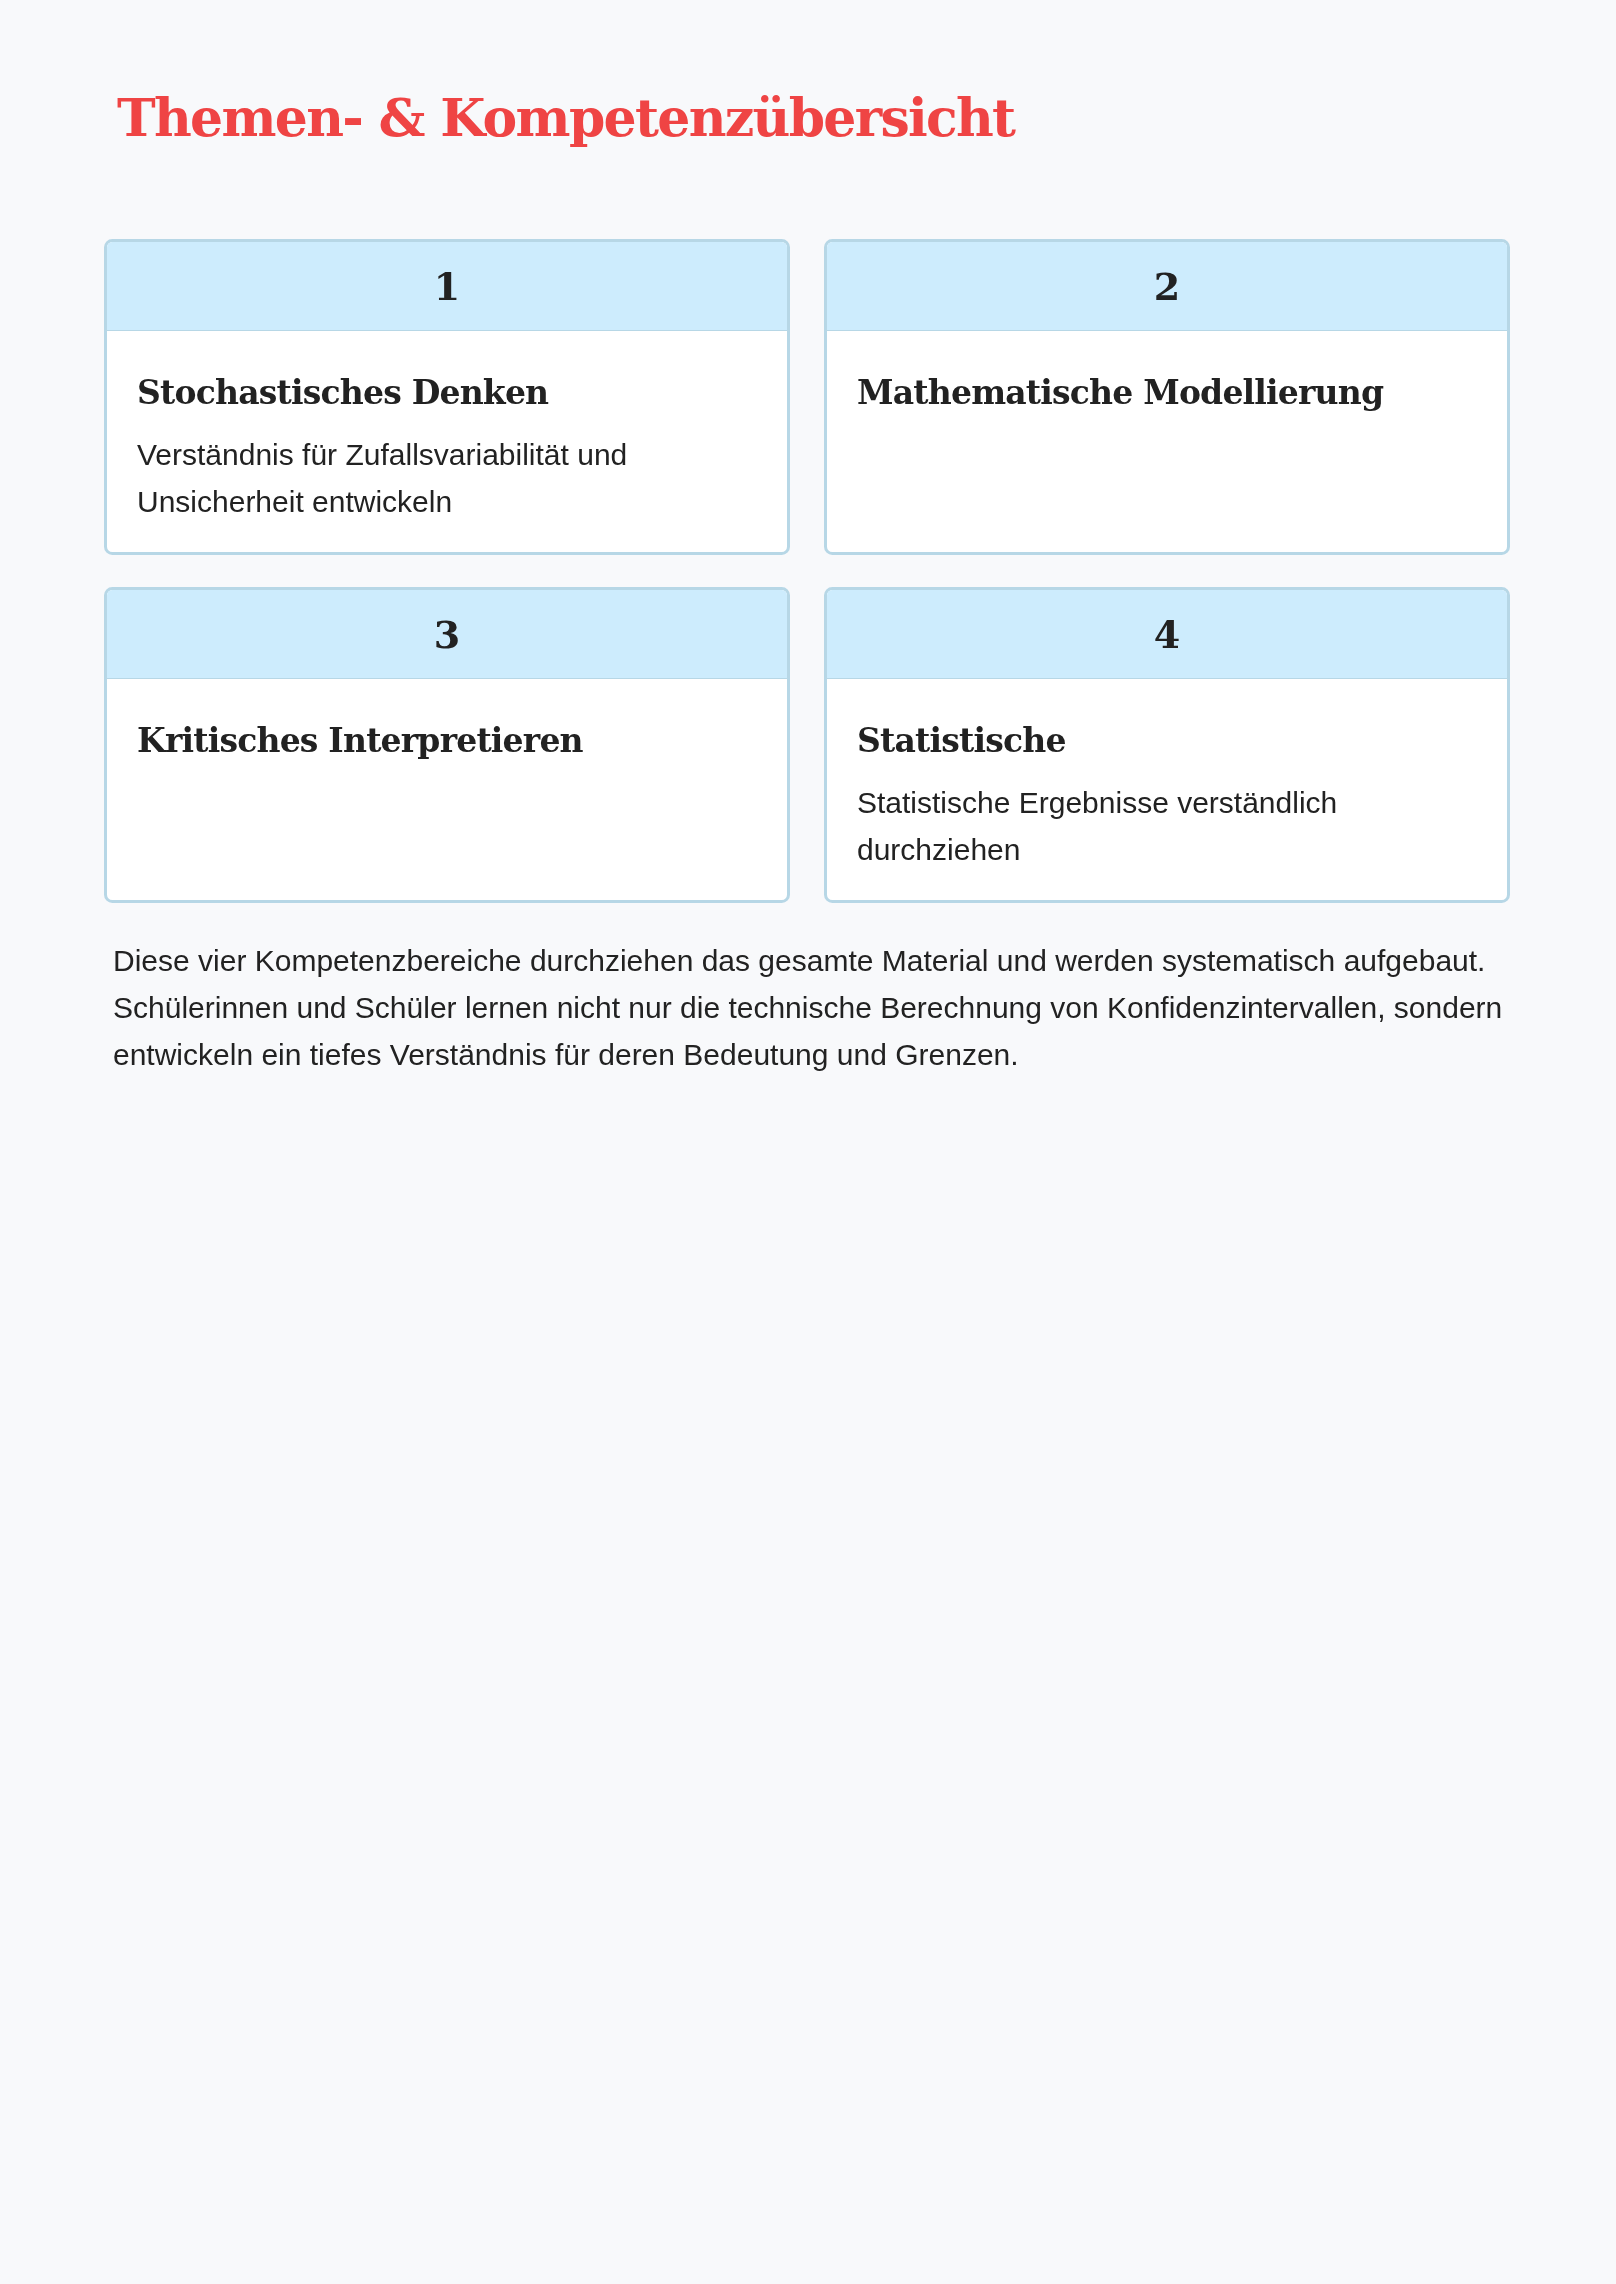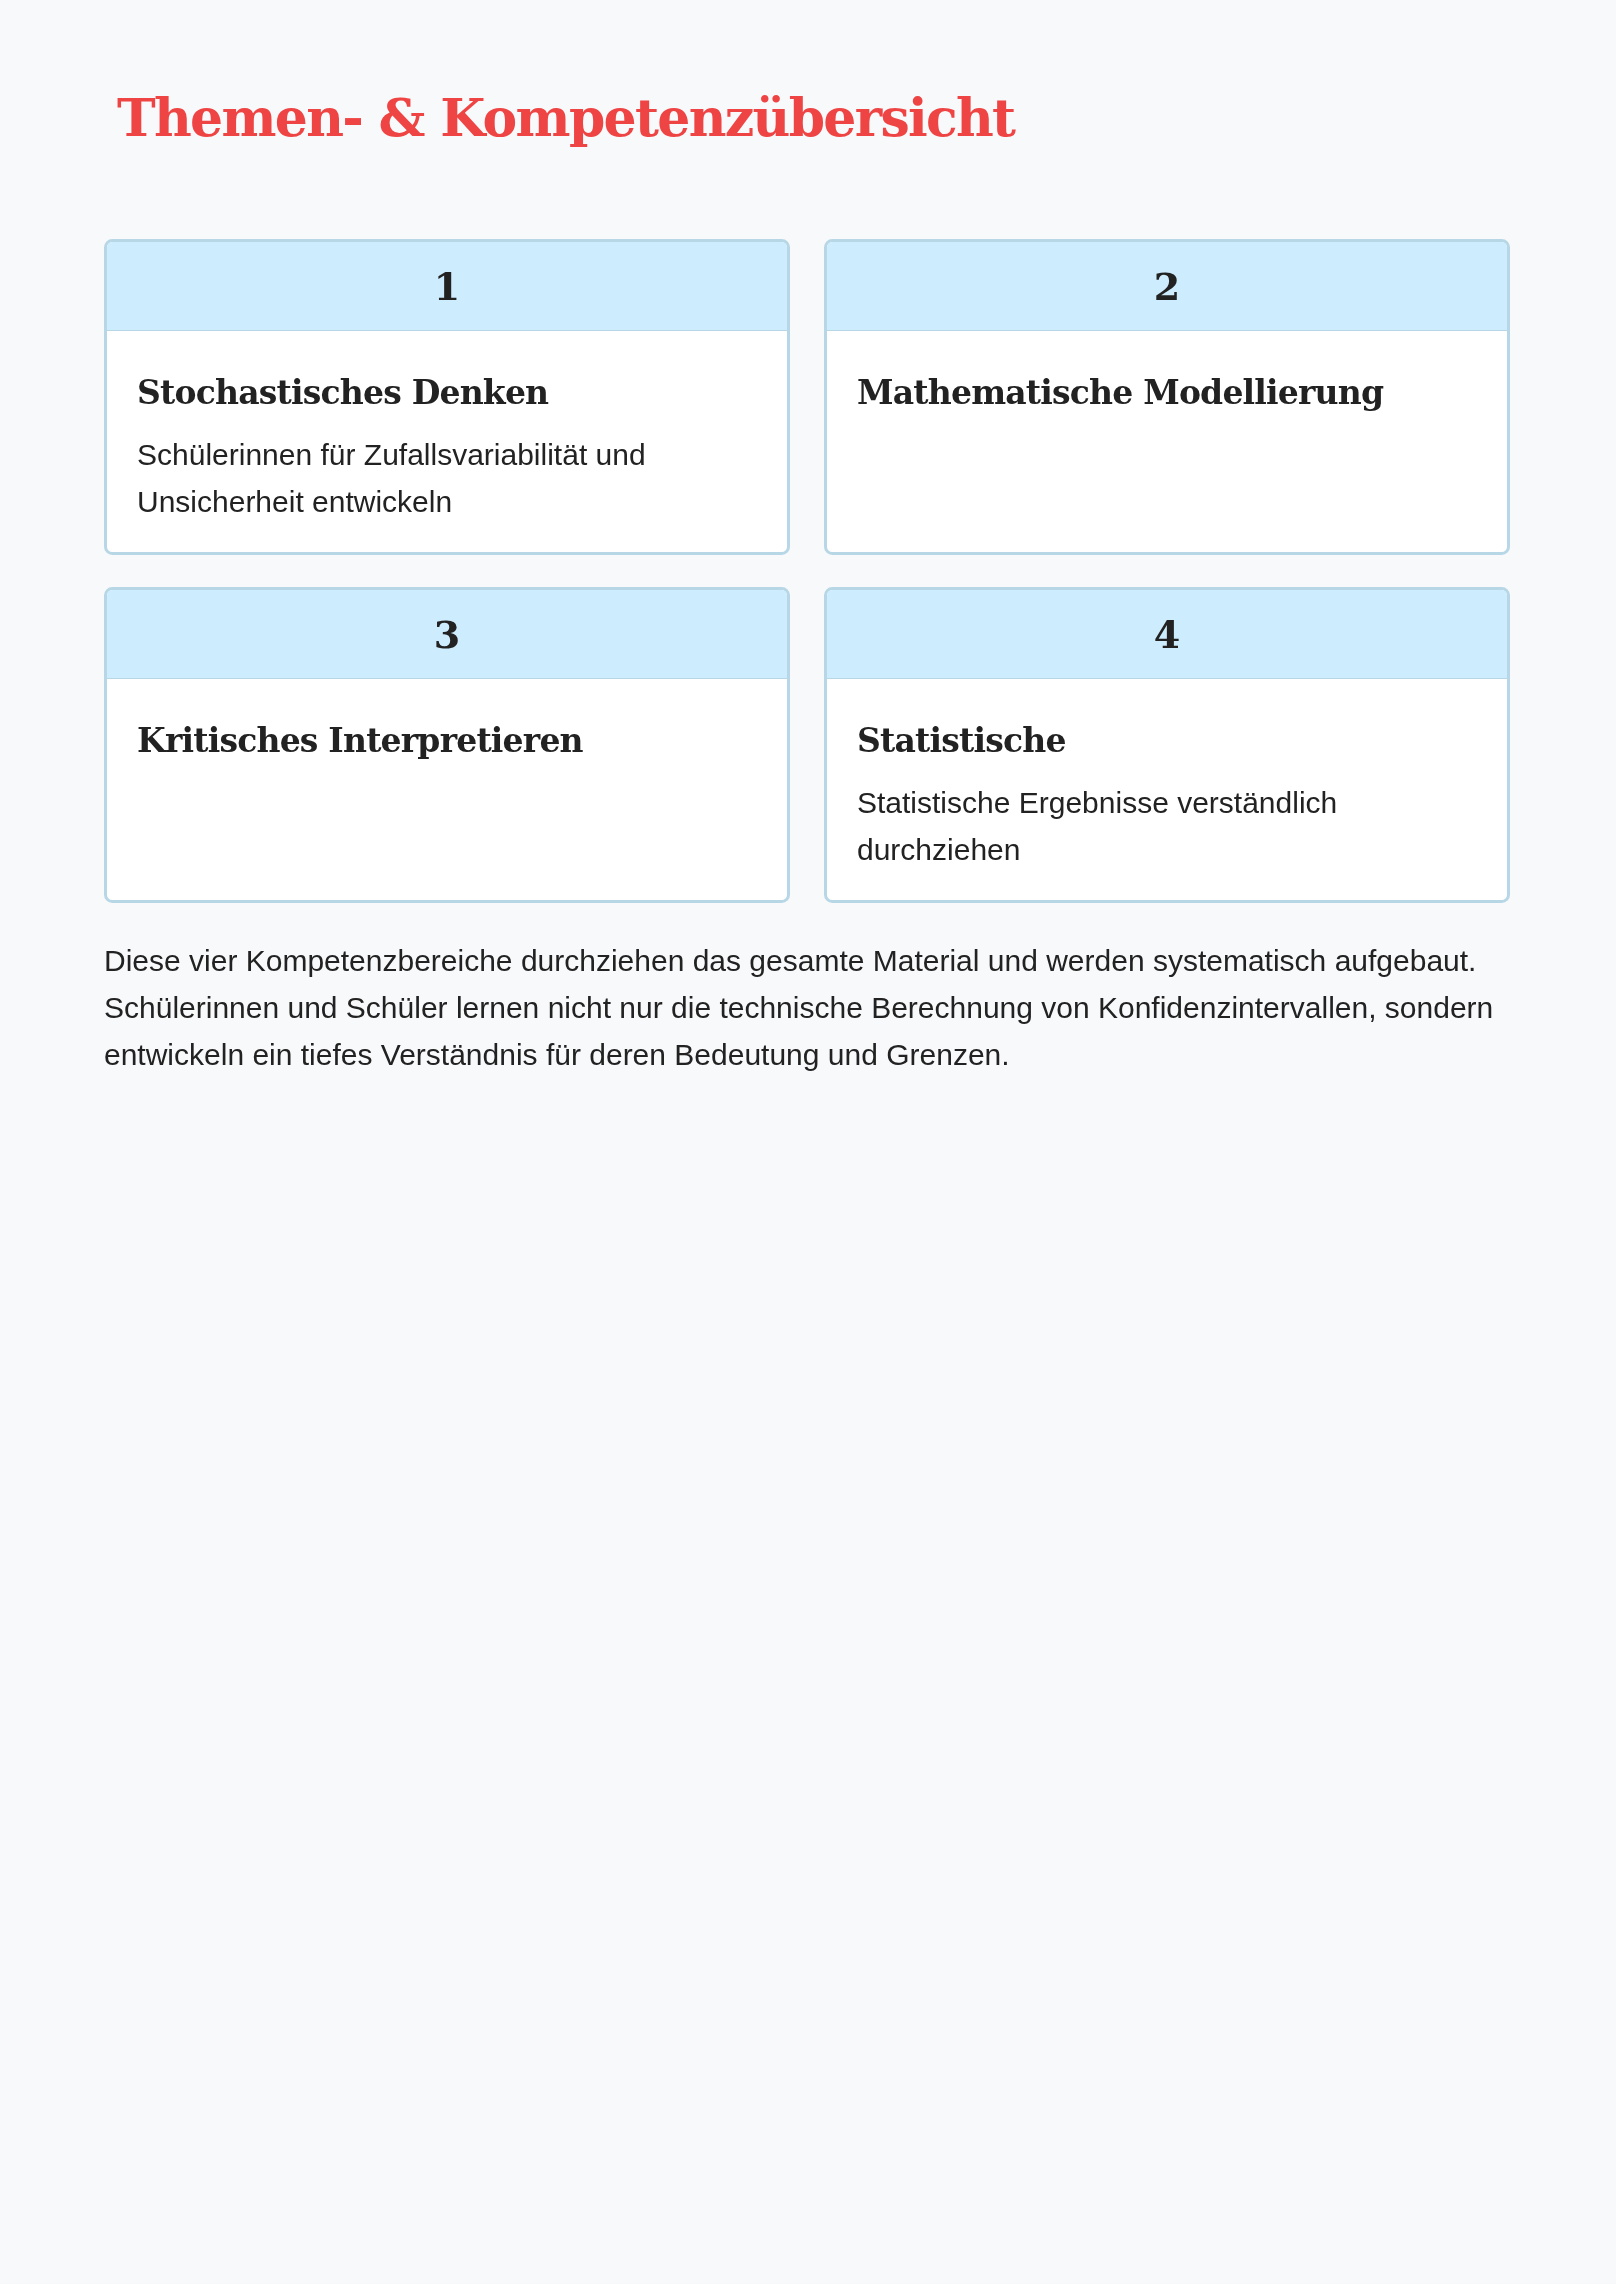--- a/index.html
+++ b/index.html
@@ -58,41 +58,41 @@
     line-height: 1.25;
   }
   .card-desc {
     margin: 0;
     font-family: "Liberation Sans", sans-serif;
     font-size: 30px;
     line-height: 47px;
     color: #222;
   }
   .summary {
-    position: absolute; top: 937px; left: 0;
+    position: absolute; top: 937px; left: 9px;
     width: 1429px;
     margin: 0;
     font-family: "Liberation Sans", sans-serif;
     font-size: 30px;
     line-height: 47px;
     color: #222;
   }
 </style>
 </head>
 <body>
 
 <div class="page">
   <h1 class="title">Themen- &amp; Kompetenzübersicht</h1>
 
   <div class="grid">
     <div class="card">
       <div class="card-head">1</div>
       <div class="card-body">
         <h3 class="card-title">Stochastisches Denken</h3>
-        <p class="card-desc">Schülerinnen für Zufallsvariabilität und Unsicherheit entwickeln</p>
+        <p class="card-desc">Verständnis für Zufallsvariabilität und Unsicherheit entwickeln</p>
       </div>
     </div>
 
     <div class="card">
       <div class="card-head">2</div>
       <div class="card-body">
         <h3 class="card-title">Mathematische Modellierung</h3>
       </div>
     </div>
 

